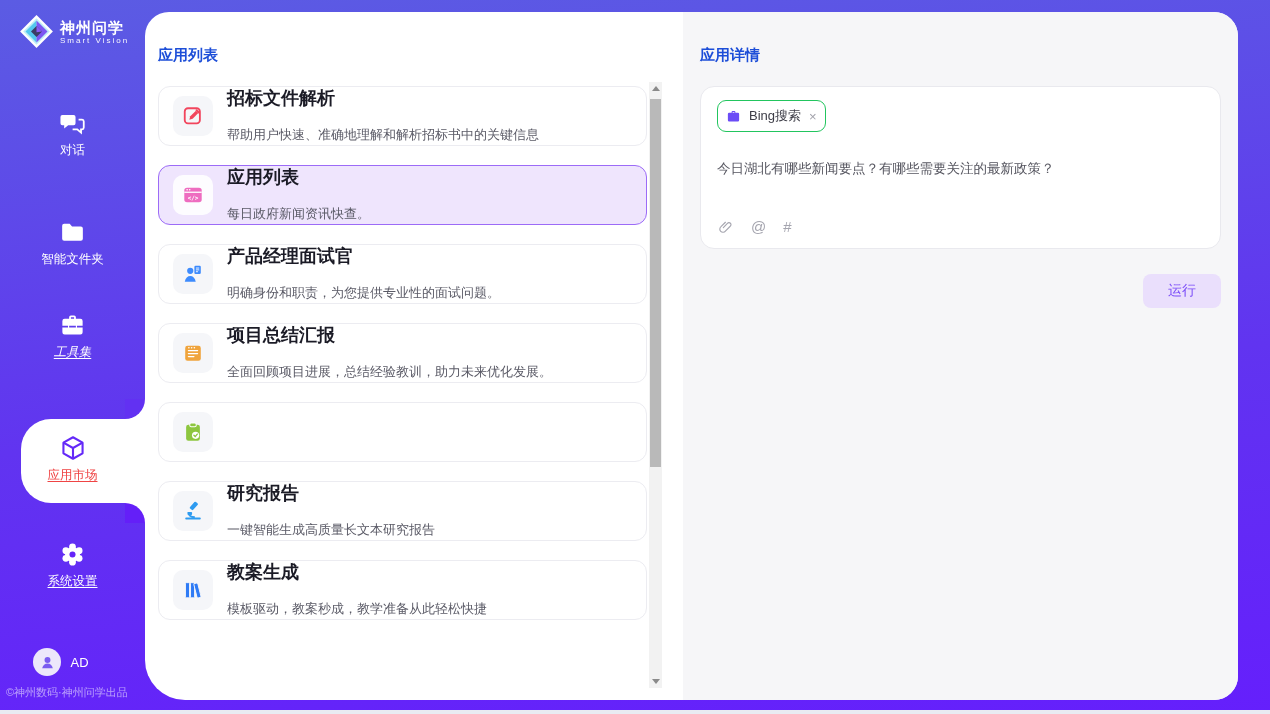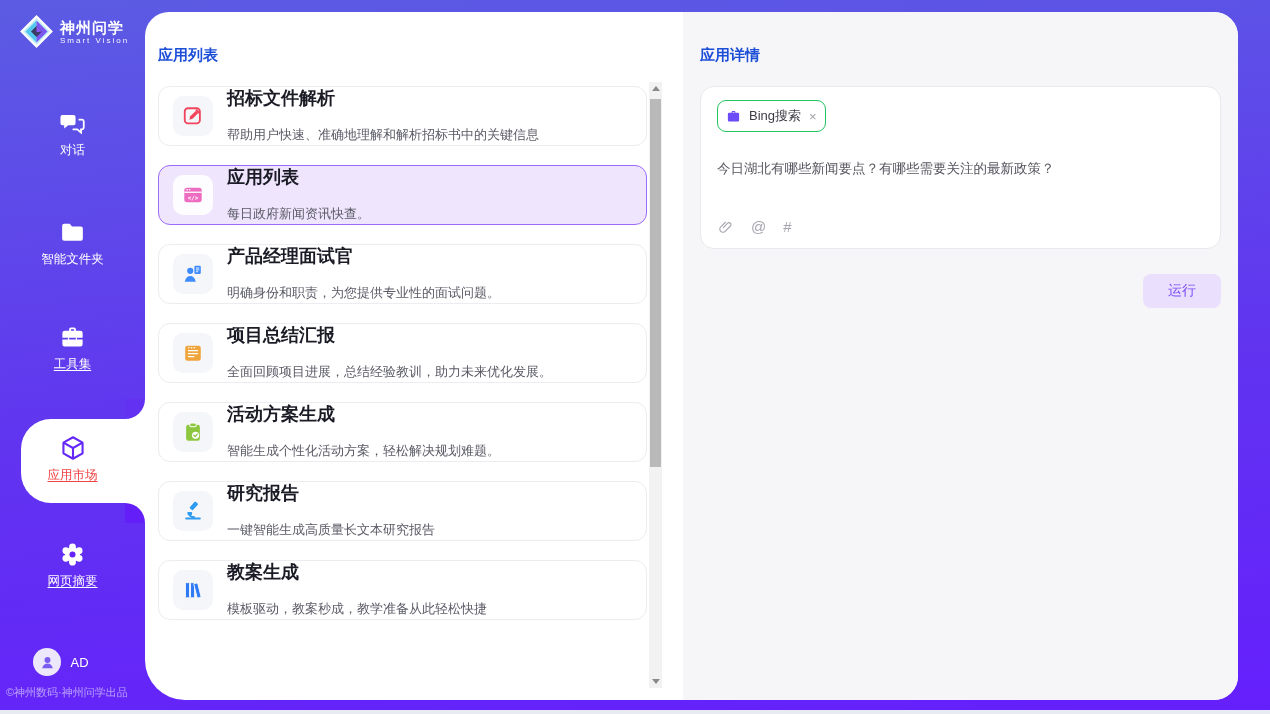--- a/index.html
+++ b/index.html
@@ -17,21 +17,21 @@
   .brand { position:absolute; left:20px; top:15px; display:flex; align-items:center; gap:7px; }
   .brand-text { color:#fff; }
   .brand-name { font-size:15px; font-weight:bold; letter-spacing:1px; line-height:17px; }
   .brand-sub { font-size:8px; letter-spacing:2px; opacity:.95; }
   .nav-item { position:absolute; width:145px; text-align:center; color:#fff; cursor:pointer; }
   .nav-item .icon { display:block; margin:0 auto; }
   .nav-label { display:block; margin-top:5px; font-size:12.5px; }
   .nav-label.u { text-decoration:underline; text-underline-offset:2px; }
   .nav-chat   { top:110px; }
   .nav-folder { top:219px; }
-  .nav-tools  { top:324px; }
+  .nav-tools  { top:312px;font-style:italic; }
   .nav-market { top:434px; color:#ef4444; }
   .nav-gear   { top:541px; }
   .active-bubble { position:absolute; left:21px; top:419px; width:124px; height:84px;
     background:#fff; border-radius:30px 0 0 30px; }
   .notch { position:absolute; right:0; width:20px; height:20px; background:#fff; }
   .notch-top { top:399px; }
   .notch-top::after { content:""; position:absolute; inset:0; background:#6231f2; border-bottom-right-radius:20px; }
   .notch-bottom { top:503px; }
   .notch-bottom::after { content:""; position:absolute; inset:0; background:#641ff8; border-top-right-radius:20px; }
   .user-row { position:absolute; top:648px; left:0; width:122px; display:flex; align-items:center; justify-content:center; gap:9px; }
@@ -135,21 +135,21 @@
         <circle cx="12" cy="5.2" r="3"></circle>
           <circle cx="17.9" cy="8.6" r="3"></circle>
           <circle cx="17.9" cy="15.4" r="3"></circle>
         <circle cx="12" cy="18.8" r="3"></circle>
           <circle cx="6.1" cy="15.4" r="3"></circle>
           <circle cx="6.1" cy="8.6" r="3"></circle>
         <circle cx="12" cy="12" r="6.6"></circle>
       </g>
       <circle cx="12" cy="12" r="2.7" fill="#6523f9"></circle>
     </svg>
-    <span class="nav-label u">网页摘要</span>
+    <span class="nav-label u">系统设置</span>
   </div>
 
   <div class="user-row">
     <span class="avatar">
       <svg width="17" height="17" viewBox="0 0 24 24">
         <circle cx="12" cy="8.5" r="4.2" fill="#7a5cf0"></circle>
         <path d="M4.5 20c.9-4.4 3.9-6.6 7.5-6.6s6.6 2.2 7.5 6.6z" fill="#7a5cf0"></path>
       </svg>
     </span>
     <span class="user-name">AD</span>
@@ -229,24 +229,20 @@
 
       <div class="card">
         <span class="tile" style="color: rgb(141, 198, 63);">
           <svg width="22" height="22" viewBox="0 0 24 24">
             <rect x="4.5" y="4" width="15" height="17.5" rx="2.5" fill="currentColor"></rect>
             <rect x="8.5" y="2.2" width="7" height="4" rx="1.4" fill="currentColor" stroke="#fff" stroke-width="1.1"></rect>
             <circle cx="14.8" cy="15.6" r="3.9" fill="#fff"></circle>
             <path d="M13 15.6l1.4 1.4 2.3-2.7" fill="none" stroke="currentColor" stroke-width="1.5" stroke-linecap="round"></path>
           </svg>
         </span>
-        <div>
-          <div class="card-name">活动方案生成</div>
-          <div class="card-desc">智能生成个性化活动方案，轻松解决规划难题。</div>
-        </div>
       </div>
 
       <div class="card">
         <span class="tile" style="color: rgb(46, 155, 240);">
           <svg width="22" height="22" viewBox="0 0 24 24">
             <rect x="10.6" y="1.8" width="4.6" height="9.5" rx="1.2" fill="currentColor" transform="rotate(42 13 6.5)"></rect>
             <path d="M7.2 13.2c0 3.6 2.8 5.6 6.8 5.6" fill="none" stroke="currentColor" stroke-width="2"></path>
             <rect x="6" y="13" width="5" height="3.4" rx="1" fill="currentColor"></rect>
             <rect x="3.5" y="19.2" width="17" height="2.2" rx="1.1" fill="currentColor"></rect>
           </svg>

